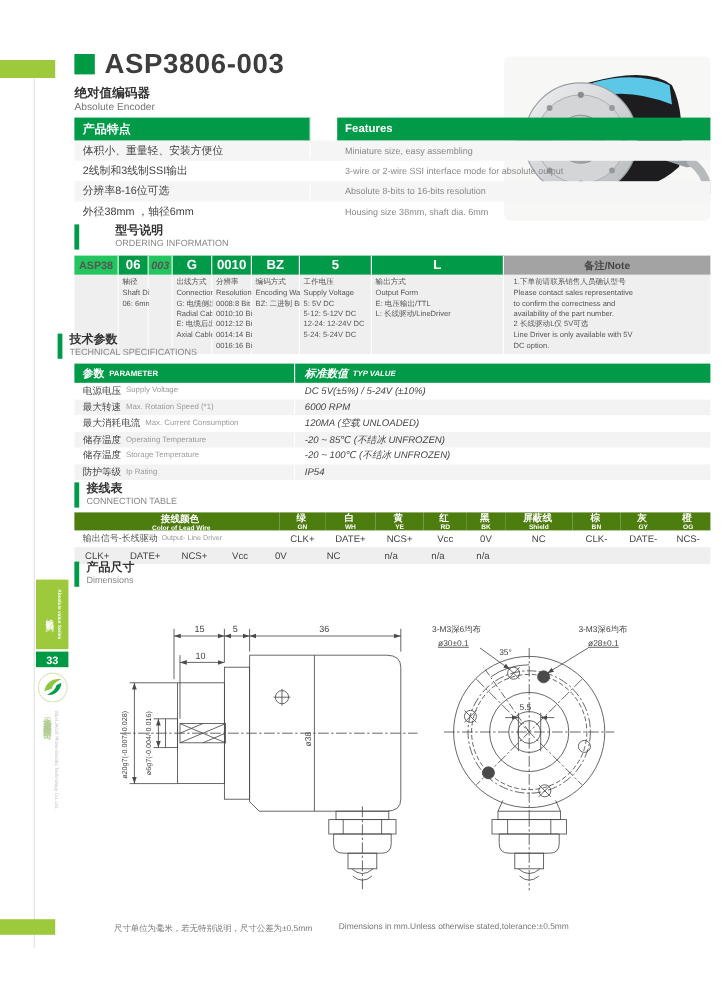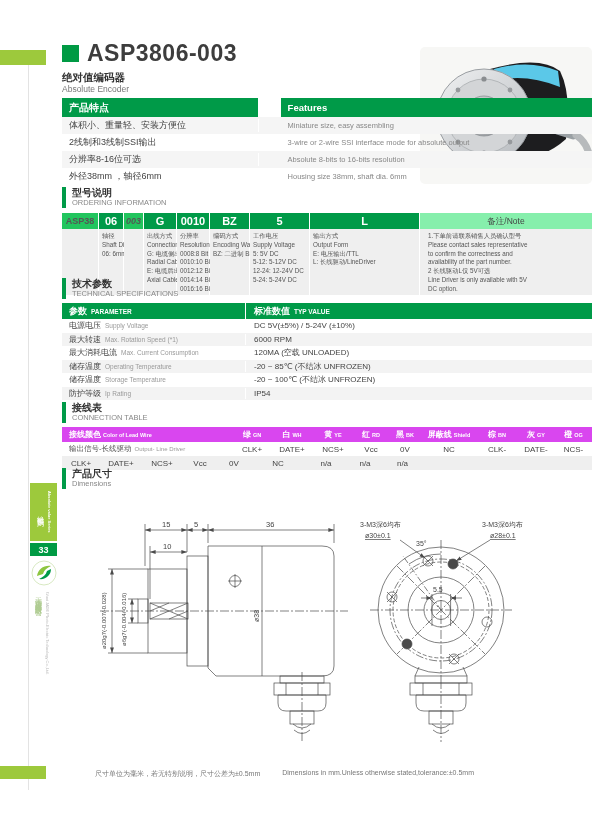--- a/index.html
+++ b/index.html
@@ -44,39 +44,39 @@
   
   .otab{left:62px;top:213px;width:530px;}
   .orow{display:flex;}
   .ocode .c{height:16px;line-height:16px;text-align:center;font-weight:bold;box-sizing:border-box;border-right:1px solid #fff;}
   .ocode .g{background:#009a48;color:#fff;font-size:11px;}
   .ocode .w{background:#22c55e;color:#555;font-size:9px;}
   .obody .c{background:#efefef;box-sizing:border-box;border-right:1px solid #fff;min-height:66px;padding:3px 0 0 3px;}
   .obody .ln{font-size:6.3px;line-height:8.8px;color:#555;white-space:nowrap;}
   .oc0{width:37px;}.oc1{width:25px;}.oc2{width:20px;font-style:italic;}.oc3{width:33px;}.oc4{width:33px;}
   .oc5{width:40px;}.oc6{width:60px;}.oc7{width:110px;}.oc8{width:172px;border-right:none !important;}
-  .ocode .oc8{background:#86efac;color:#444;font-size:8.5px;font-weight:normal;}
+  .ocode .oc8{background:#a3a3a3;color:#444;font-size:8.5px;font-weight:bold;}
   .obody .oc8{padding-left:8px;}
   
   .stab{left:62px;top:303px;width:530px;}
   .srow{display:flex;}
   .shead .c{background:#009a48;color:#fff;height:16px;display:flex;align-items:center;box-sizing:border-box;}
   .sc0{width:184px;border-right:1px solid #fff;box-sizing:border-box;padding-left:7px;}
-  .sc1{width:346px;padding-left:8px;box-sizing:border-box;}
+  .sc1{width:346px;padding-left:8px;box-sizing:border-box;font-style:italic;}
   .shead .b1{font-size:9px;font-weight:bold;margin-right:4px;}
   .shead .b2{font-size:6.5px;font-weight:bold;}
   .sbody{height:13.5px;align-items:center;}
   .sbody:nth-child(odd){background:#f3f3f3;}
   .sbody .cn{font-size:8px;color:#444;margin-right:4px;}
   .sbody .en{font-size:6.5px;color:#999;}
   .sbody .val{font-size:8px;color:#444;}
   
   .ctab{left:62px;top:427px;width:530px;}
   .crow{display:flex;}
-  .chead .c{background:#d946ef;color:#fff;height:15px;display:flex;align-items:center;justify-content:center;box-sizing:border-box;}
+  .chead .c{background:#4d7c0f;color:#fff;height:15px;display:flex;align-items:center;justify-content:center;box-sizing:border-box;flex-direction:column;}
   .chead .c .b1{font-size:8px;font-weight:bold;margin-right:2px;}
   .chead .c .b2{font-size:5.5px;font-weight:bold;}
   .chead .cc0{justify-content:flex-start;padding-left:7px;}
   .cbody{height:14px;align-items:center;}
   .cbody .c{display:flex;align-items:center;justify-content:center;box-sizing:border-box;height:30px;}
   .cbody .cc0{justify-content:flex-start;padding-left:7px;}
   .cbody .cn{font-size:7.5px;color:#555;margin-right:3px;}
   .cbody .en{font-size:6px;color:#999;}
   .cbody .v{font-size:8px;color:#444;}
   .cbody.alt{background:#efefef;}
@@ -172,21 +172,21 @@
   <div class="frow fbody">
     <div class="fc0">分辨率8-16位可选</div>
     <div class="fc1">Absolute 8-bits to 16-bits resolution</div>
   </div>
   <div class="frow fbody">
     <div class="fc0">外径38mm ，轴径6mm</div>
     <div class="fc1">Housing size 38mm, shaft dia. 6mm</div>
   </div>
 </div>
 
-<div class="abs sec" style="left:62px;top:187px;">
+<div class="abs sec" style="left:62px;top:187px;gap:24px;">
   <div class="bar"></div>
   <div>
     <div class="t1">型号说明</div>
     <div class="t2">ORDERING INFORMATION</div>
   </div>
 </div>
 
 <div class="abs otab">
   <div class="orow ocode">
     <div class="c w oc0">ASP38</div>
@@ -248,21 +248,21 @@
       <div class="ln">Please contact sales representative</div>
       <div class="ln">to confirm the correctness and</div>
       <div class="ln">availability of the part number.</div>
       <div class="ln">2 长线驱动L仅 5V可选</div>
       <div class="ln">Line Driver is only available with 5V</div>
       <div class="ln">DC option.</div>
     </div>
   </div>
 </div>
 
-<div class="abs sec" style="left:62px;top:278px;align-items:center;">
+<div class="abs sec" style="left:48px;top:278px;align-items:center;">
   <div class="bar"></div>
   <div>
     <div class="t1">技术参数</div>
     <div class="t2">TECHNICAL SPECIFICATIONS</div>
   </div>
 </div>
 
 <div class="abs stab">
   <div class="srow shead">
     <div class="c sc0">

